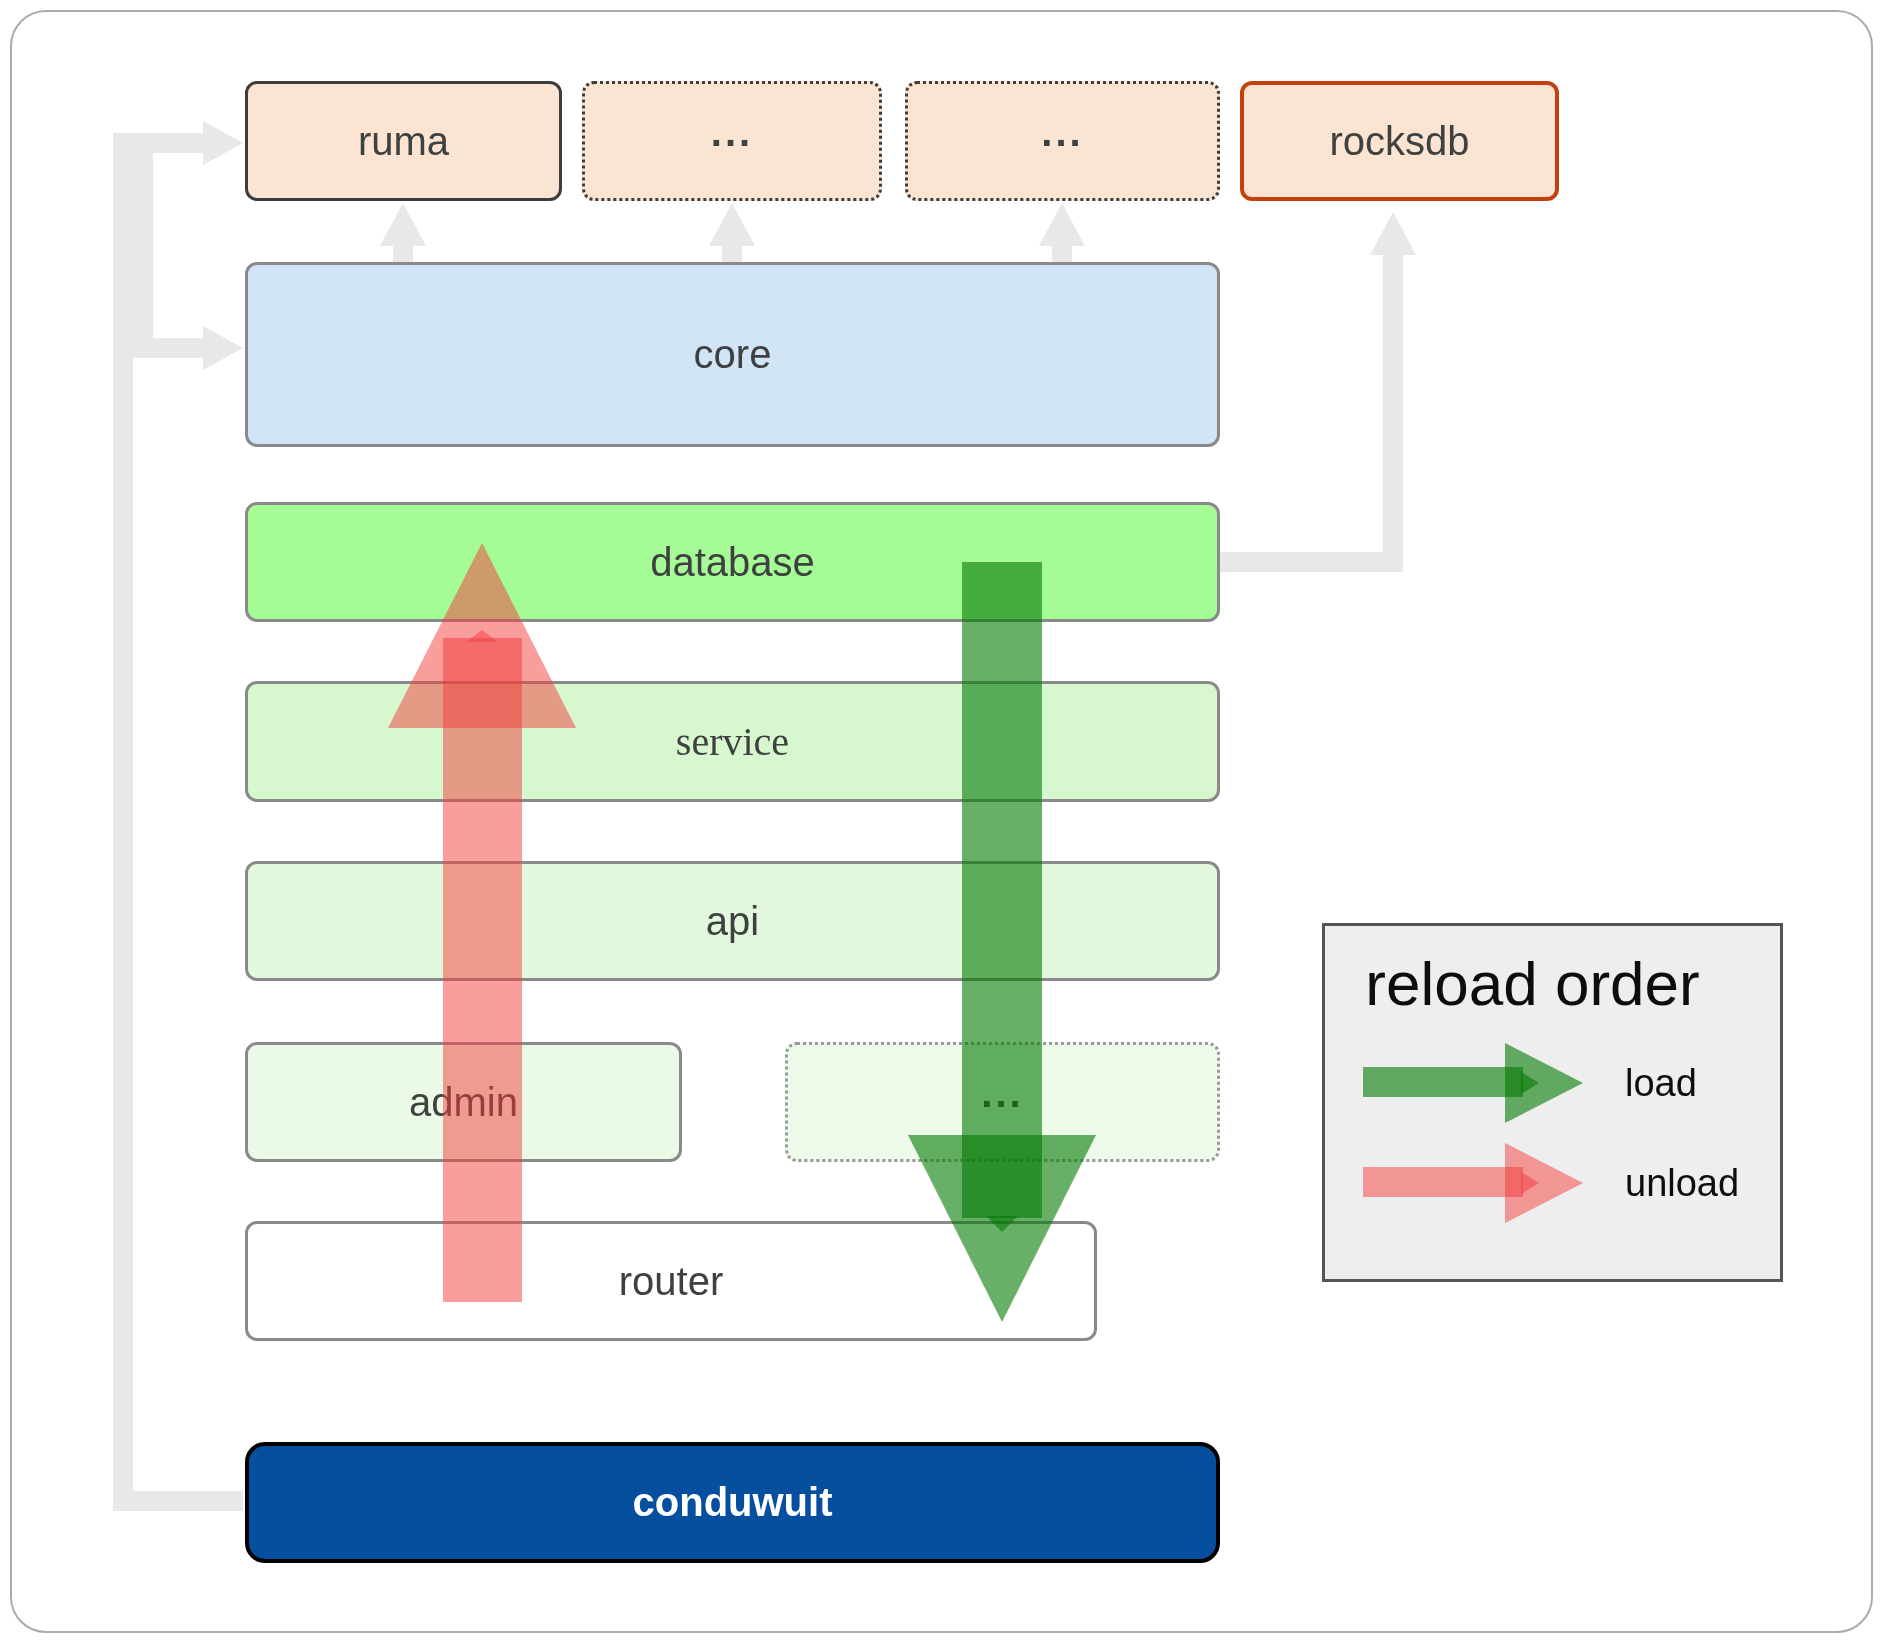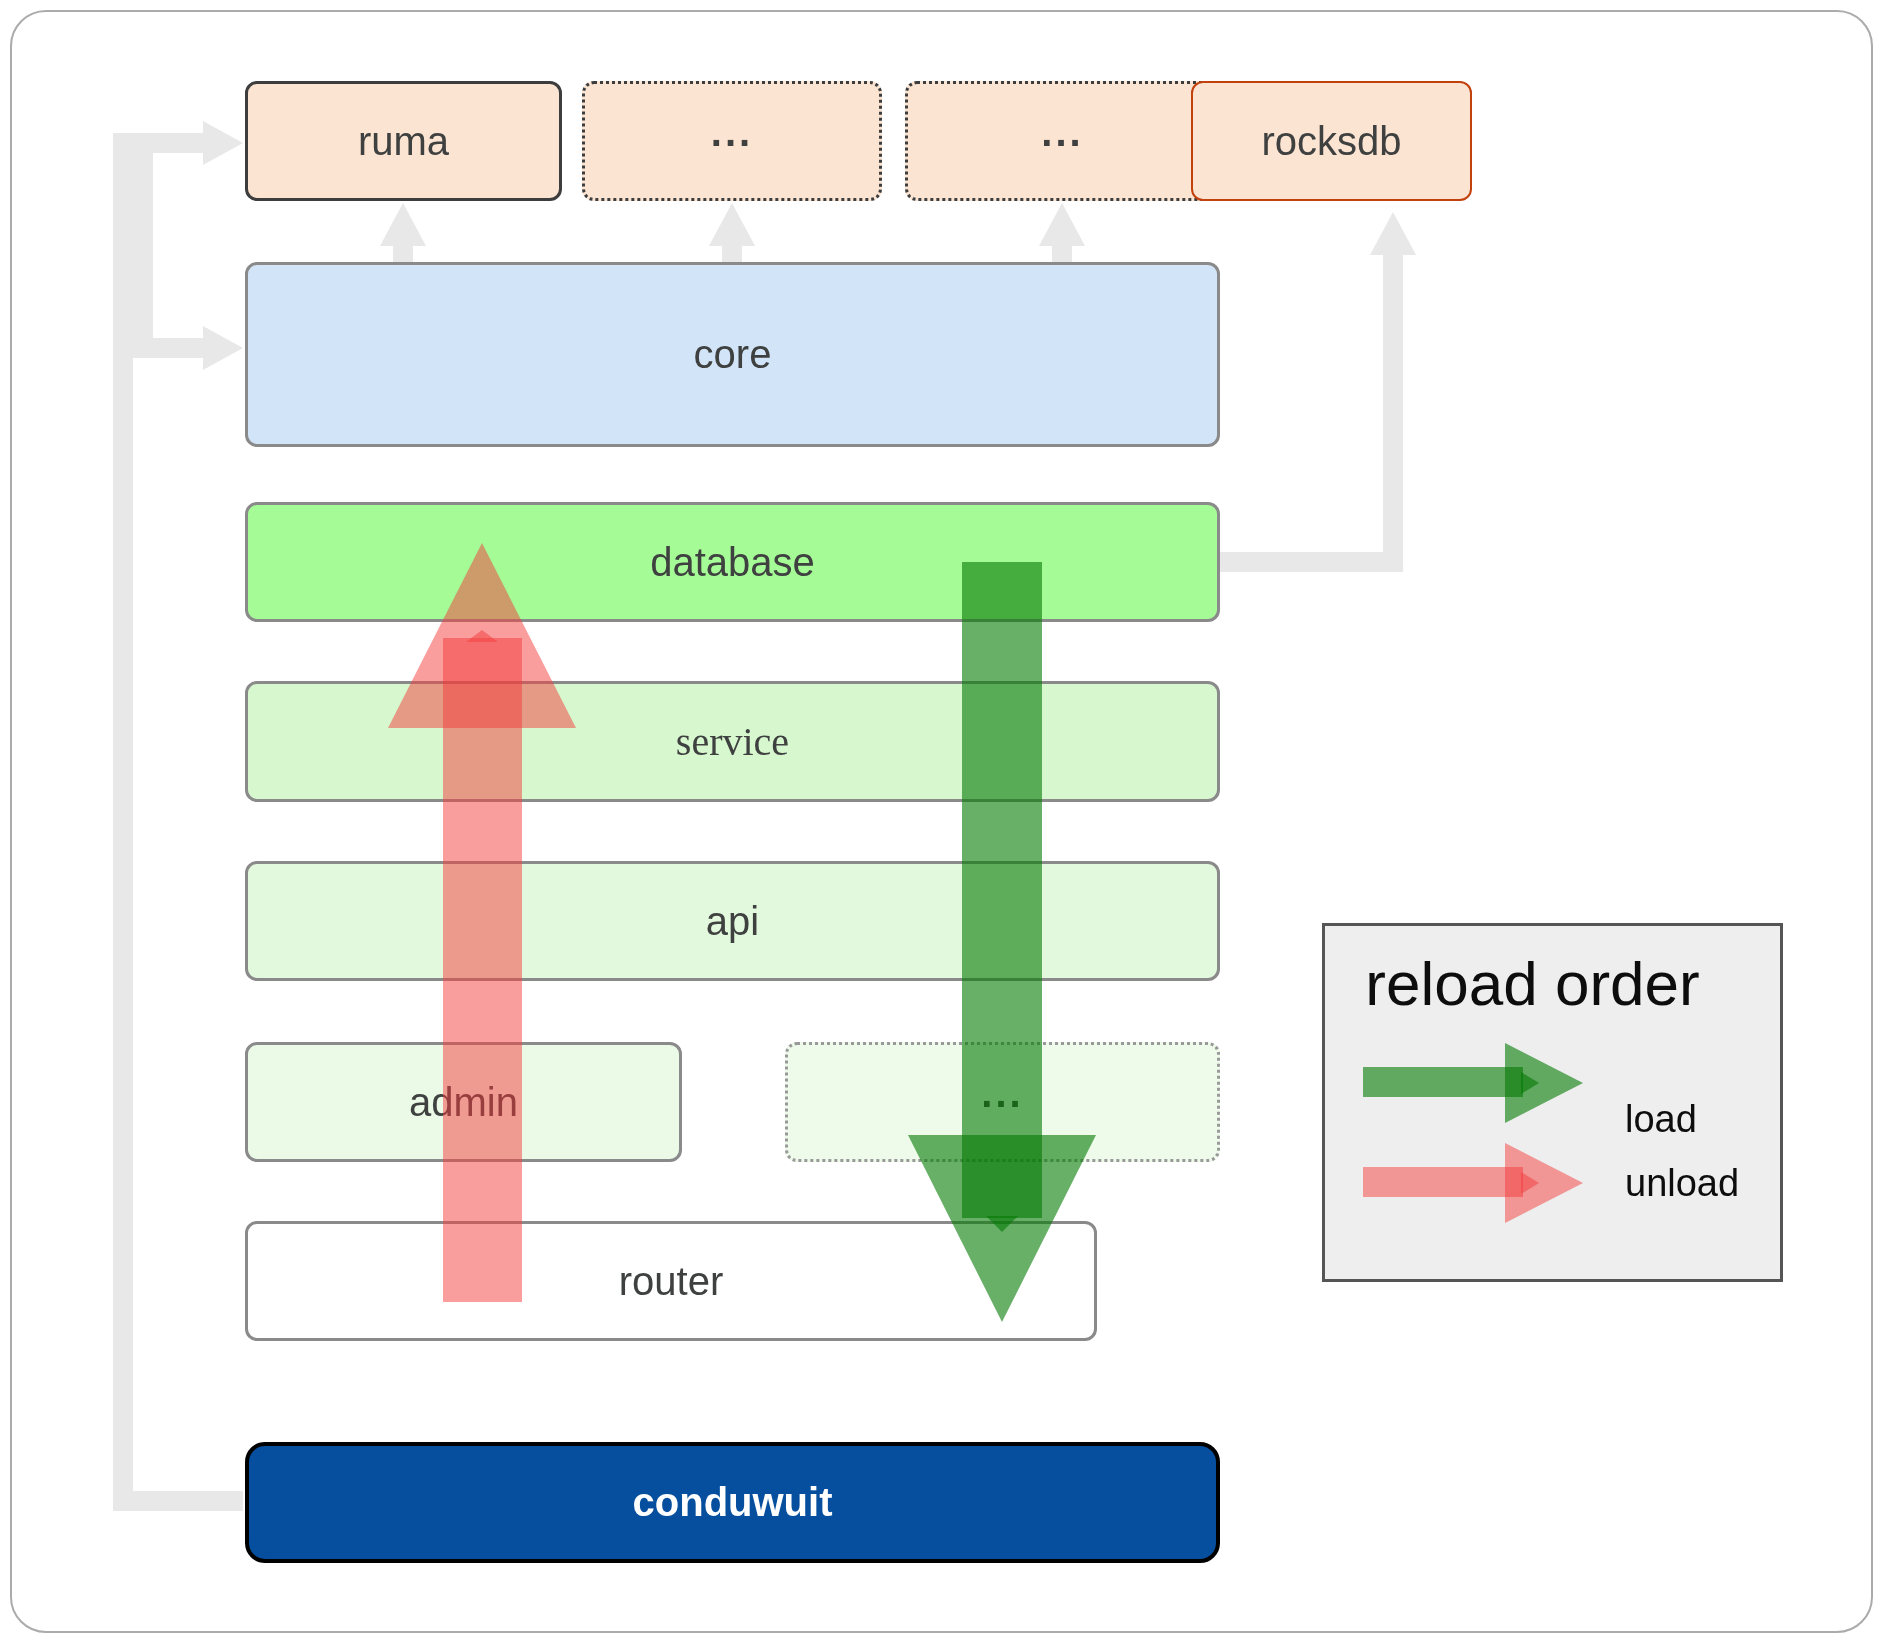--- a/index.html
+++ b/index.html
@@ -10,21 +10,21 @@
 
   
   .node{position:absolute;display:flex;align-items:center;justify-content:center;
         font-size:40px;color:#3f4040;box-sizing:border-box;border-radius:12px;}
   .dots span{display:inline-block;transform:translateY(-9px);font-weight:700;letter-spacing:3px;}
 
   
   .ruma    {left:245px;top:81px;width:317px;height:120px;background:#fce4d2;border:3px solid #3d3d3d;}
   .ell1    {left:582px;top:81px;width:300px;height:120px;background:#fce4d2;border:3px dotted #3d3d3d;}
   .ell2    {left:905px;top:81px;width:315px;height:120px;background:#fce4d2;border:3px dotted #3d3d3d;}
-  .rocksdb {left:1191px;top:81px;width:281px;height:120px;background:#fce4d2;border:2px solid #c2410c;}
+  .rocksdb {left:1240px;top:81px;width:319px;height:120px;background:#fce4d2;border:4px solid #c2410c;}
 
   
   .core    {left:245px;top:262px;width:975px;height:185px;background:#d2e5f8;border:3px solid #8a8a8a;}
   .database{left:245px;top:502px;width:975px;height:120px;background:#a5fb96;border:3px solid #8a8a8a;}
   .service {left:245px;top:681px;width:975px;height:121px;background:#d7f8cf;border:3px solid #8a8a8a;font-family:Liberation Serif, serif;}
   .api     {left:245px;top:861px;width:975px;height:120px;background:#e3f9dd;border:3px solid #8a8a8a;}
   .admin   {left:245px;top:1042px;width:437px;height:120px;background:#eafae7;border:3px solid #8a8a8a;}
   .ell3    {left:785px;top:1042px;width:435px;height:120px;background:#eefbea;border:3px dotted #999999;}
   .router  {left:245px;top:1221px;width:852px;height:120px;background:#ffffff;border:3px solid #8a8a8a;}
   .conduwuit{left:245px;top:1442px;width:975px;height:121px;background:#054f9e;border:4px solid #000;
@@ -138,19 +138,19 @@
   <div class="green-body"></div>
   <div class="tri green-mark"></div>
   <div class="tri green-head"></div>
 
   <div class="legend"></div>
   <div class="legend-title">reload order</div>
 
   <div class="lg-body lg-green" style="left:1363px;top:1067px;"></div>
   <div class="tri lg-mark-green" style="left:1521px;top:1072px;"></div>
   <div class="tri lg-head-green" style="left:1505px;top:1043px;"></div>
-  <div class="lg-label" style="left:1625px;top:1083px;margin-top:36px;">load</div>
+  <div class="lg-label" style="left:1625px;top:1083px;">load</div>
 
   <div class="lg-body lg-red" style="left:1363px;top:1167px;"></div>
   <div class="tri lg-mark-red" style="left:1521px;top:1172px;"></div>
   <div class="tri lg-head-red" style="left:1505px;top:1143px;"></div>
   <div class="lg-label" style="left:1625px;top:1183px;">unload</div>
 </div>
 
 </body></html>

